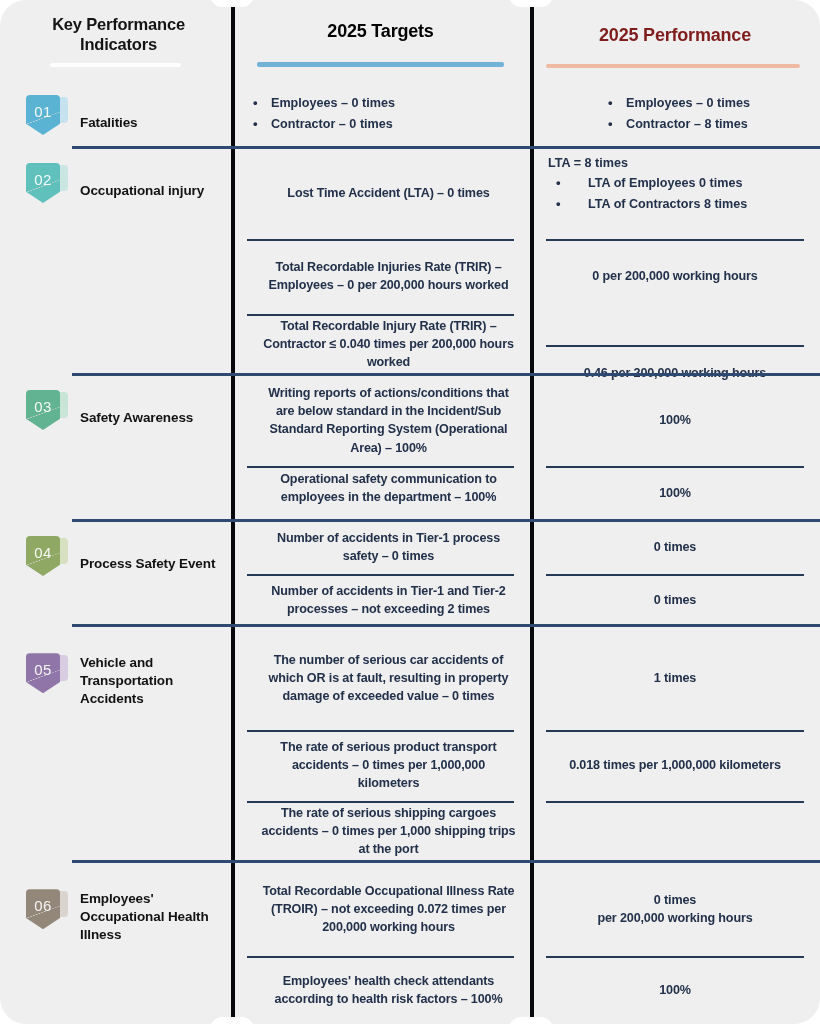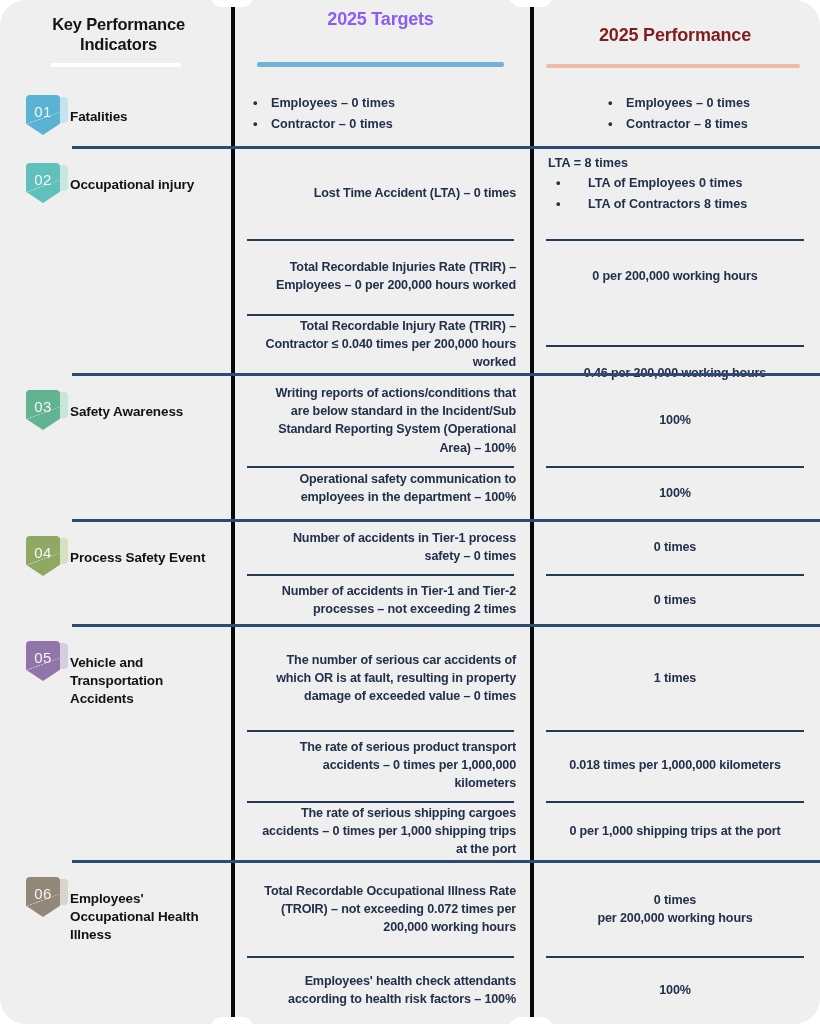--- a/index.html
+++ b/index.html
@@ -34,30 +34,30 @@
         grid-template-columns:231px 299px 290px;}
   .col{position:relative;}
 
   
   .hdr{height:80px;position:relative;}
   .hdr-title{
     position:absolute;left:0;right:0;top:14px;text-align:center;
     font-weight:bold;font-size:17px;line-height:1.22;letter-spacing:-0.2px;
   }
   .col1 .hdr-title{color:#141414;font-size:16.5px;padding:0 34px;}
-  .col2 .hdr-title{color:#8b5cf6;font-size:18px;top:9px;}
+  .col2 .hdr-title{color:#000000;font-size:18px;top:21px;}
   .col3 .hdr-title{color:#7f1d1d;font-size:18px;top:25px;}
   .hdr-bar{position:absolute;height:5px;border-radius:2px;top:62px;}
   .col1 .hdr-bar{left:50px;right:50px;background:#ffffff;height:4px;top:63px;}
   .col2 .hdr-bar{left:26px;right:26px;background:#71b2d6;}
   .col3 .hdr-bar{left:16px;right:20px;background:#eebaa2;height:4px;top:64px;}
 
   
   .kpi{position:relative;box-sizing:border-box;padding:14px 10px 0 26px;}
-  .kpi-inner{display:flex;align-items:flex-start;}
+  .kpi-inner{display:flex;align-items:center;gap:10px;}
   .badge{position:relative;width:44px;height:42px;flex:0 0 44px;margin-top:1px;}
   .badge .tab{
     position:absolute;left:22px;top:2px;width:20px;height:26px;
     border-radius:0 4px 4px 0;opacity:.55;
   }
   .badge .shield{
     position:absolute;left:0;top:0;width:34px;height:40px;
     border-radius:4px 4px 0 0;
     clip-path:polygon(0 0,100% 0,100% 72%,50% 100%,0 72%);
     display:flex;align-items:flex-start;justify-content:center;
@@ -77,21 +77,21 @@
   
   .cells{position:relative;}
   .cell{box-sizing:border-box;position:relative;display:flex;
         flex-direction:column;justify-content:center;}
   .cell .sep{position:absolute;left:16px;right:16px;top:0;height:2px;background:#253a56;}
   .ctext{
     font-size:12.6px;line-height:1.45;color:#22304a;font-weight:bold;
     letter-spacing:-0.15px;
   }
   .col2 .cell{padding:6px 14px;}
-  .col2 .ctext{text-align:right;padding-left:16px;}
+  .col2 .ctext{text-align:center;padding-left:16px;}
   .col3 .cell{padding:6px 18px;}
   .col3 .ctext{text-align:center;}
 
   
   ul.bl{margin:0;padding:0;list-style:none;}
   ul.bl li{position:relative;padding-left:26px;margin:3px 0;
            font-size:12.6px;line-height:1.4;color:#22304a;font-weight:bold;}
   ul.bl li:before{content:"•";position:absolute;left:8px;top:-1px;font-size:13px;}
   .c-center-list{display:flex;justify-content:center;}
   .lta-head{font-size:12.6px;font-weight:bold;color:#22304a;margin:0 0 2px 0;}
@@ -305,21 +305,20 @@
           <div style="position: relative; height: 236px;">
             <div class="cell" style="height: 103.84px;">
               <div class="ctext">1 times</div>
             </div>
             <div class="cell" style="height: 70.8px;">
               <div class="sep"></div>
               <div class="ctext">0.018 times per 1,000,000 kilometers</div>
             </div>
             <div class="cell" style="height: 61.36px;">
               <div class="sep"></div>
-              <div class="ctext">0 per 1,000 shipping trips at the port</div>
             </div>
           </div>
           <div style="position: relative; height: 162px;">
             <div class="cell" style="height: 93.96px;">
               <div class="ctext" style="white-space: pre-line;">0 times
 per 200,000 working hours</div>
             </div>
             <div class="cell" style="height: 68.04px;">
               <div class="sep"></div>
               <div class="ctext">100%</div>

